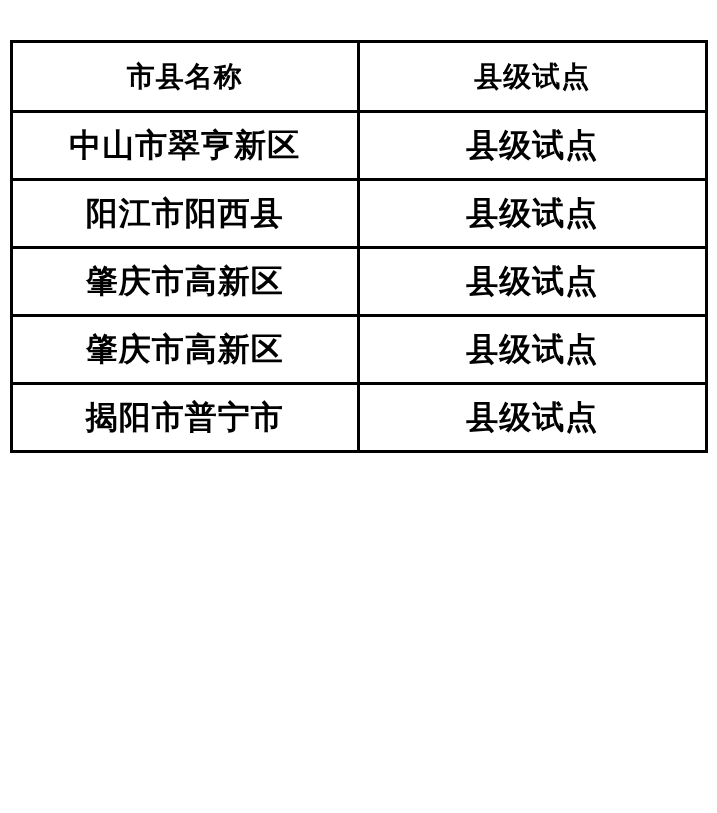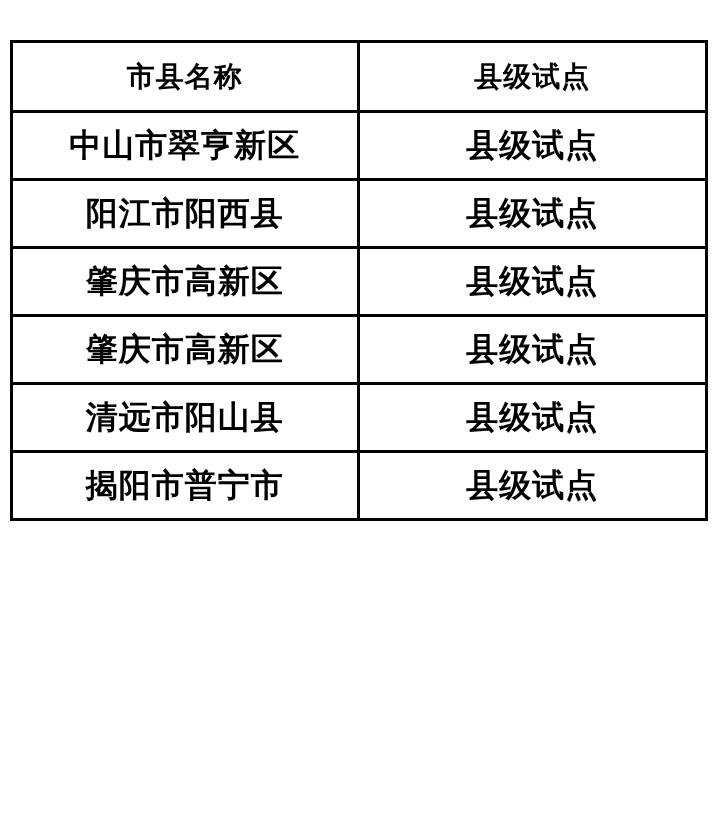--- a/index.html
+++ b/index.html
@@ -74,22 +74,18 @@
         </tr>
         <tr>
           <td>肇庆市高新区</td>
           <td>县级试点</td>
         </tr>
         <tr>
           <td>肇庆市高新区</td>
           <td>县级试点</td>
         </tr>
         <tr>
-          <td>清远市阳山县</td>
-          <td>县级试点</td>
-        </tr>
-        <tr>
           <td>揭阳市普宁市</td>
           <td>县级试点</td>
         </tr>
       </tbody>
   </table>
 </div>
 
 </body></html>

